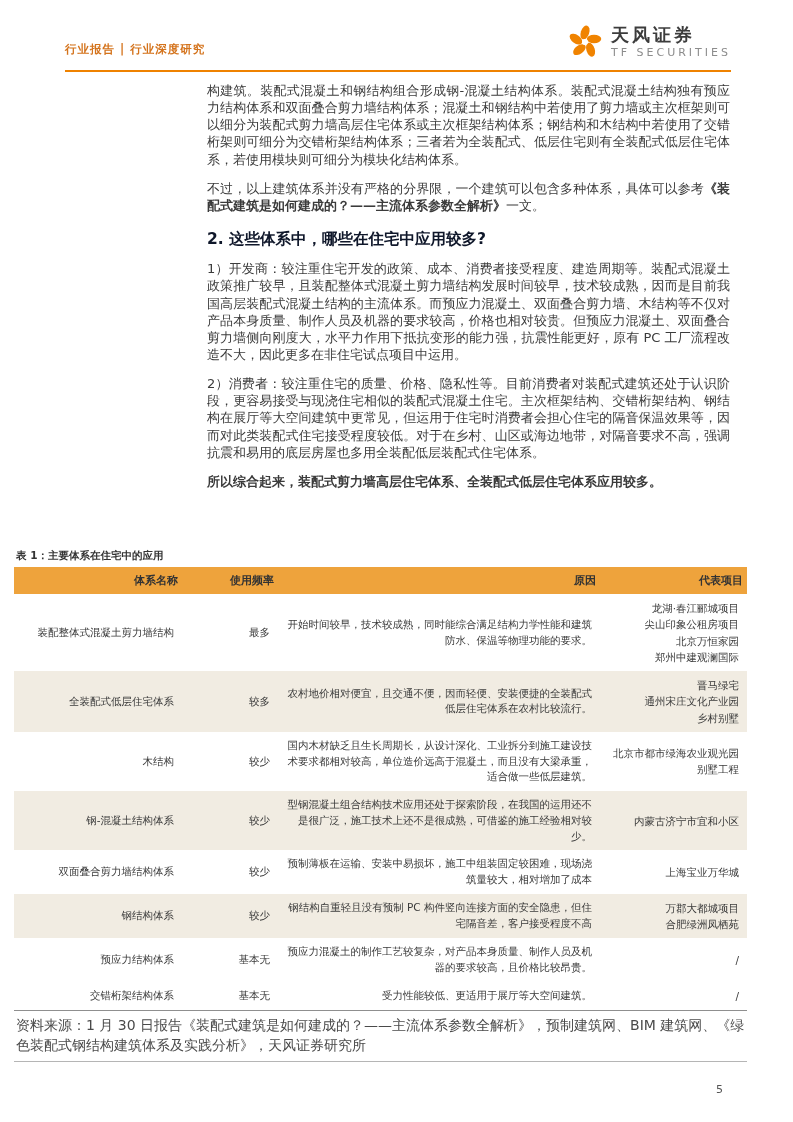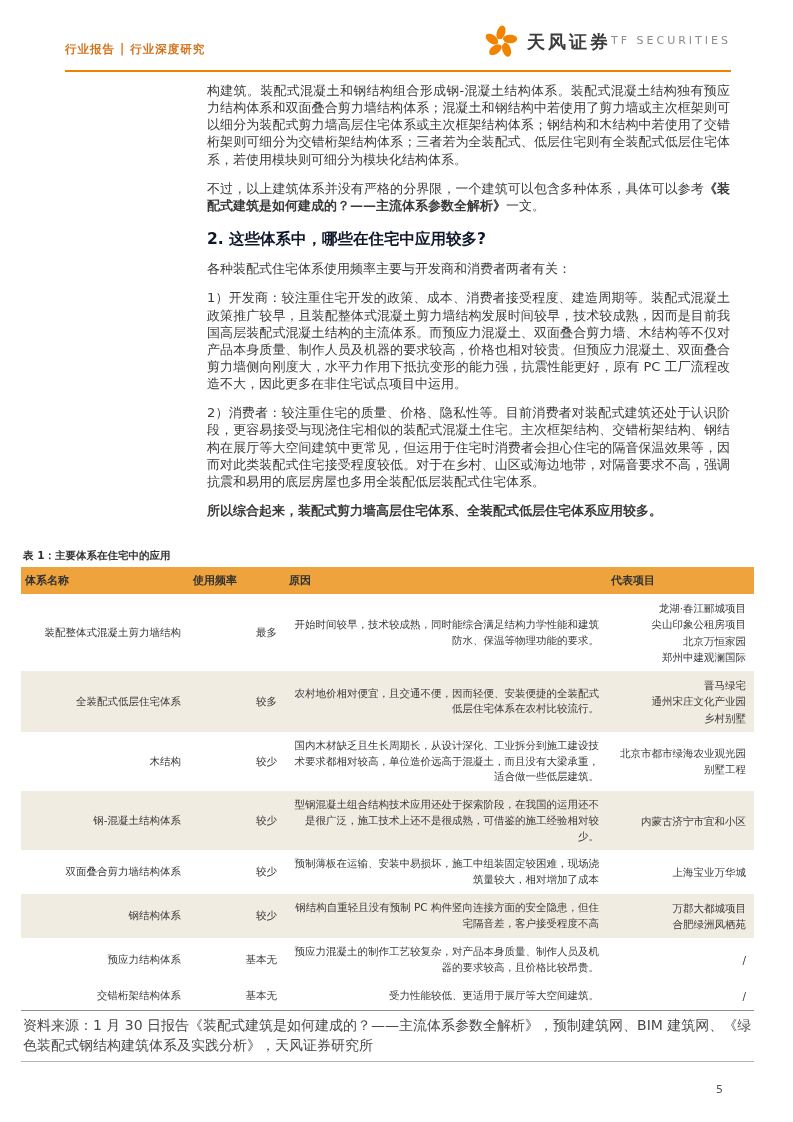--- a/index.html
+++ b/index.html
@@ -13,42 +13,42 @@
     color: #3a3a3a;
     overflow: hidden;
   }
   
   .report-type {
     position: absolute; top: 42px; left: 65px;
     font-size: 11.5px; font-weight: bold; color: #d4731c;
     letter-spacing: 1px;
   }
   .logo { position: absolute; top: 24px; right: 62px; display: flex; align-items: center; gap: 8px; }
-  .logo-text { display: flex; }
+  .logo-text { display: flex; flex-direction: column; }
   .logo-cn { font-size: 18px; font-weight: bold; color: #3c3c3c; letter-spacing: 3px; line-height: 1.1; }
   .logo-en { font-size: 11px; color: #8c8c8c; letter-spacing: 3px; margin-top: 2px; }
   .header-rule { position: absolute; top: 70px; left: 65px; right: 62px; height: 2px; background: #ef8200; }
   
   .content {
     position: absolute; top: 82px; left: 207px; width: 523px;
     font-size: 13px; line-height: 1.32; text-align: justify; color: #3b3b3b;
   }
   .content p { margin: 0 0 12px 0; }
   .section-heading {
     color: #0f172a; font-size: 15.5px; font-weight: bold;
     margin: 15px 0 11px 0; line-height: 1.3;
   }
   .bold { font-weight: bold; }
   
-  .table-wrap { position: absolute; top: 549px; left: 21px; width: 733px; }
+  .table-wrap { position: absolute; top: 549px; left: 14px; width: 733px; }
   .table-title { font-size: 10.5px; font-weight: bold; color: #333; margin: 0 0 4px 2px; }
   table.systems { border-collapse: collapse; width: 100%; font-size: 10.5px; color: #3a3a3a; table-layout: fixed; }
   table.systems thead th {
     background: #eea33c; color: #333333; font-weight: bold;
-    padding: 6px 4px; text-align: left; font-size: 11px;
+    padding: 6px 4px; text-align: right; font-size: 11px;
   }
   table.systems td { padding: 6px 8px; vertical-align: middle; line-height: 1.5; text-align: right; }
   table.systems tr.alt { background: #f1ece2; }
   .col-name  { width: 168px; }
   .col-freq  { width: 96px; }
   .col-reason{ width: 322px; }
   .col-proj  { width: 147px; }
   td.c-freq { text-align: center; }
   td.c-reason { text-align: justify; margin-top: 33px; }
   td.c-proj div { line-height: 1.55; }
@@ -97,21 +97,20 @@
       <span class="logo-en">TF SECURITIES</span>
     </span>
   </div>
 
   <div class="header-rule"></div>
 
   <div class="content">
     <p>构建筑。装配式混凝土和钢结构组合形成钢-混凝土结构体系。装配式混凝土结构独有预应力结构体系和双面叠合剪力墙结构体系；混凝土和钢结构中若使用了剪力墙或主次框架则可以细分为装配式剪力墙高层住宅体系或主次框架结构体系；钢结构和木结构中若使用了交错桁架则可细分为交错桁架结构体系；三者若为全装配式、低层住宅则有全装配式低层住宅体系，若使用模块则可细分为模块化结构体系。</p>
     <p><span>不过，以上建筑体系并没有严格的分界限，一个建筑可以包含多种体系，具体可以参考</span><span class="bold">《装配式建筑是如何建成的？——主流体系参数全解析》</span><span>一文。</span></p>
     <div class="section-heading">2. 这些体系中，哪些在住宅中应用较多?</div>
-    <p>各种装配式住宅体系使用频率主要与开发商和消费者两者有关：</p>
     <p>1）开发商：较注重住宅开发的政策、成本、消费者接受程度、建造周期等。装配式混凝土政策推广较早，且装配整体式混凝土剪力墙结构发展时间较早，技术较成熟，因而是目前我国高层装配式混凝土结构的主流体系。而预应力混凝土、双面叠合剪力墙、木结构等不仅对产品本身质量、制作人员及机器的要求较高，价格也相对较贵。但预应力混凝土、双面叠合剪力墙侧向刚度大，水平力作用下抵抗变形的能力强，抗震性能更好，原有 PC 工厂流程改造不大，因此更多在非住宅试点项目中运用。</p>
     <p>2）消费者：较注重住宅的质量、价格、隐私性等。目前消费者对装配式建筑还处于认识阶段，更容易接受与现浇住宅相似的装配式混凝土住宅。主次框架结构、交错桁架结构、钢结构在展厅等大空间建筑中更常见，但运用于住宅时消费者会担心住宅的隔音保温效果等，因而对此类装配式住宅接受程度较低。对于在乡村、山区或海边地带，对隔音要求不高，强调抗震和易用的底层房屋也多用全装配低层装配式住宅体系。</p>
     <p class="bold">所以综合起来，装配式剪力墙高层住宅体系、全装配式低层住宅体系应用较多。</p>
   </div>
 
   <div class="table-wrap">
     <div class="table-title">表 1：主要体系在住宅中的应用</div>
     <table class="systems">
       <colgroup>
         <col class="col-name">

